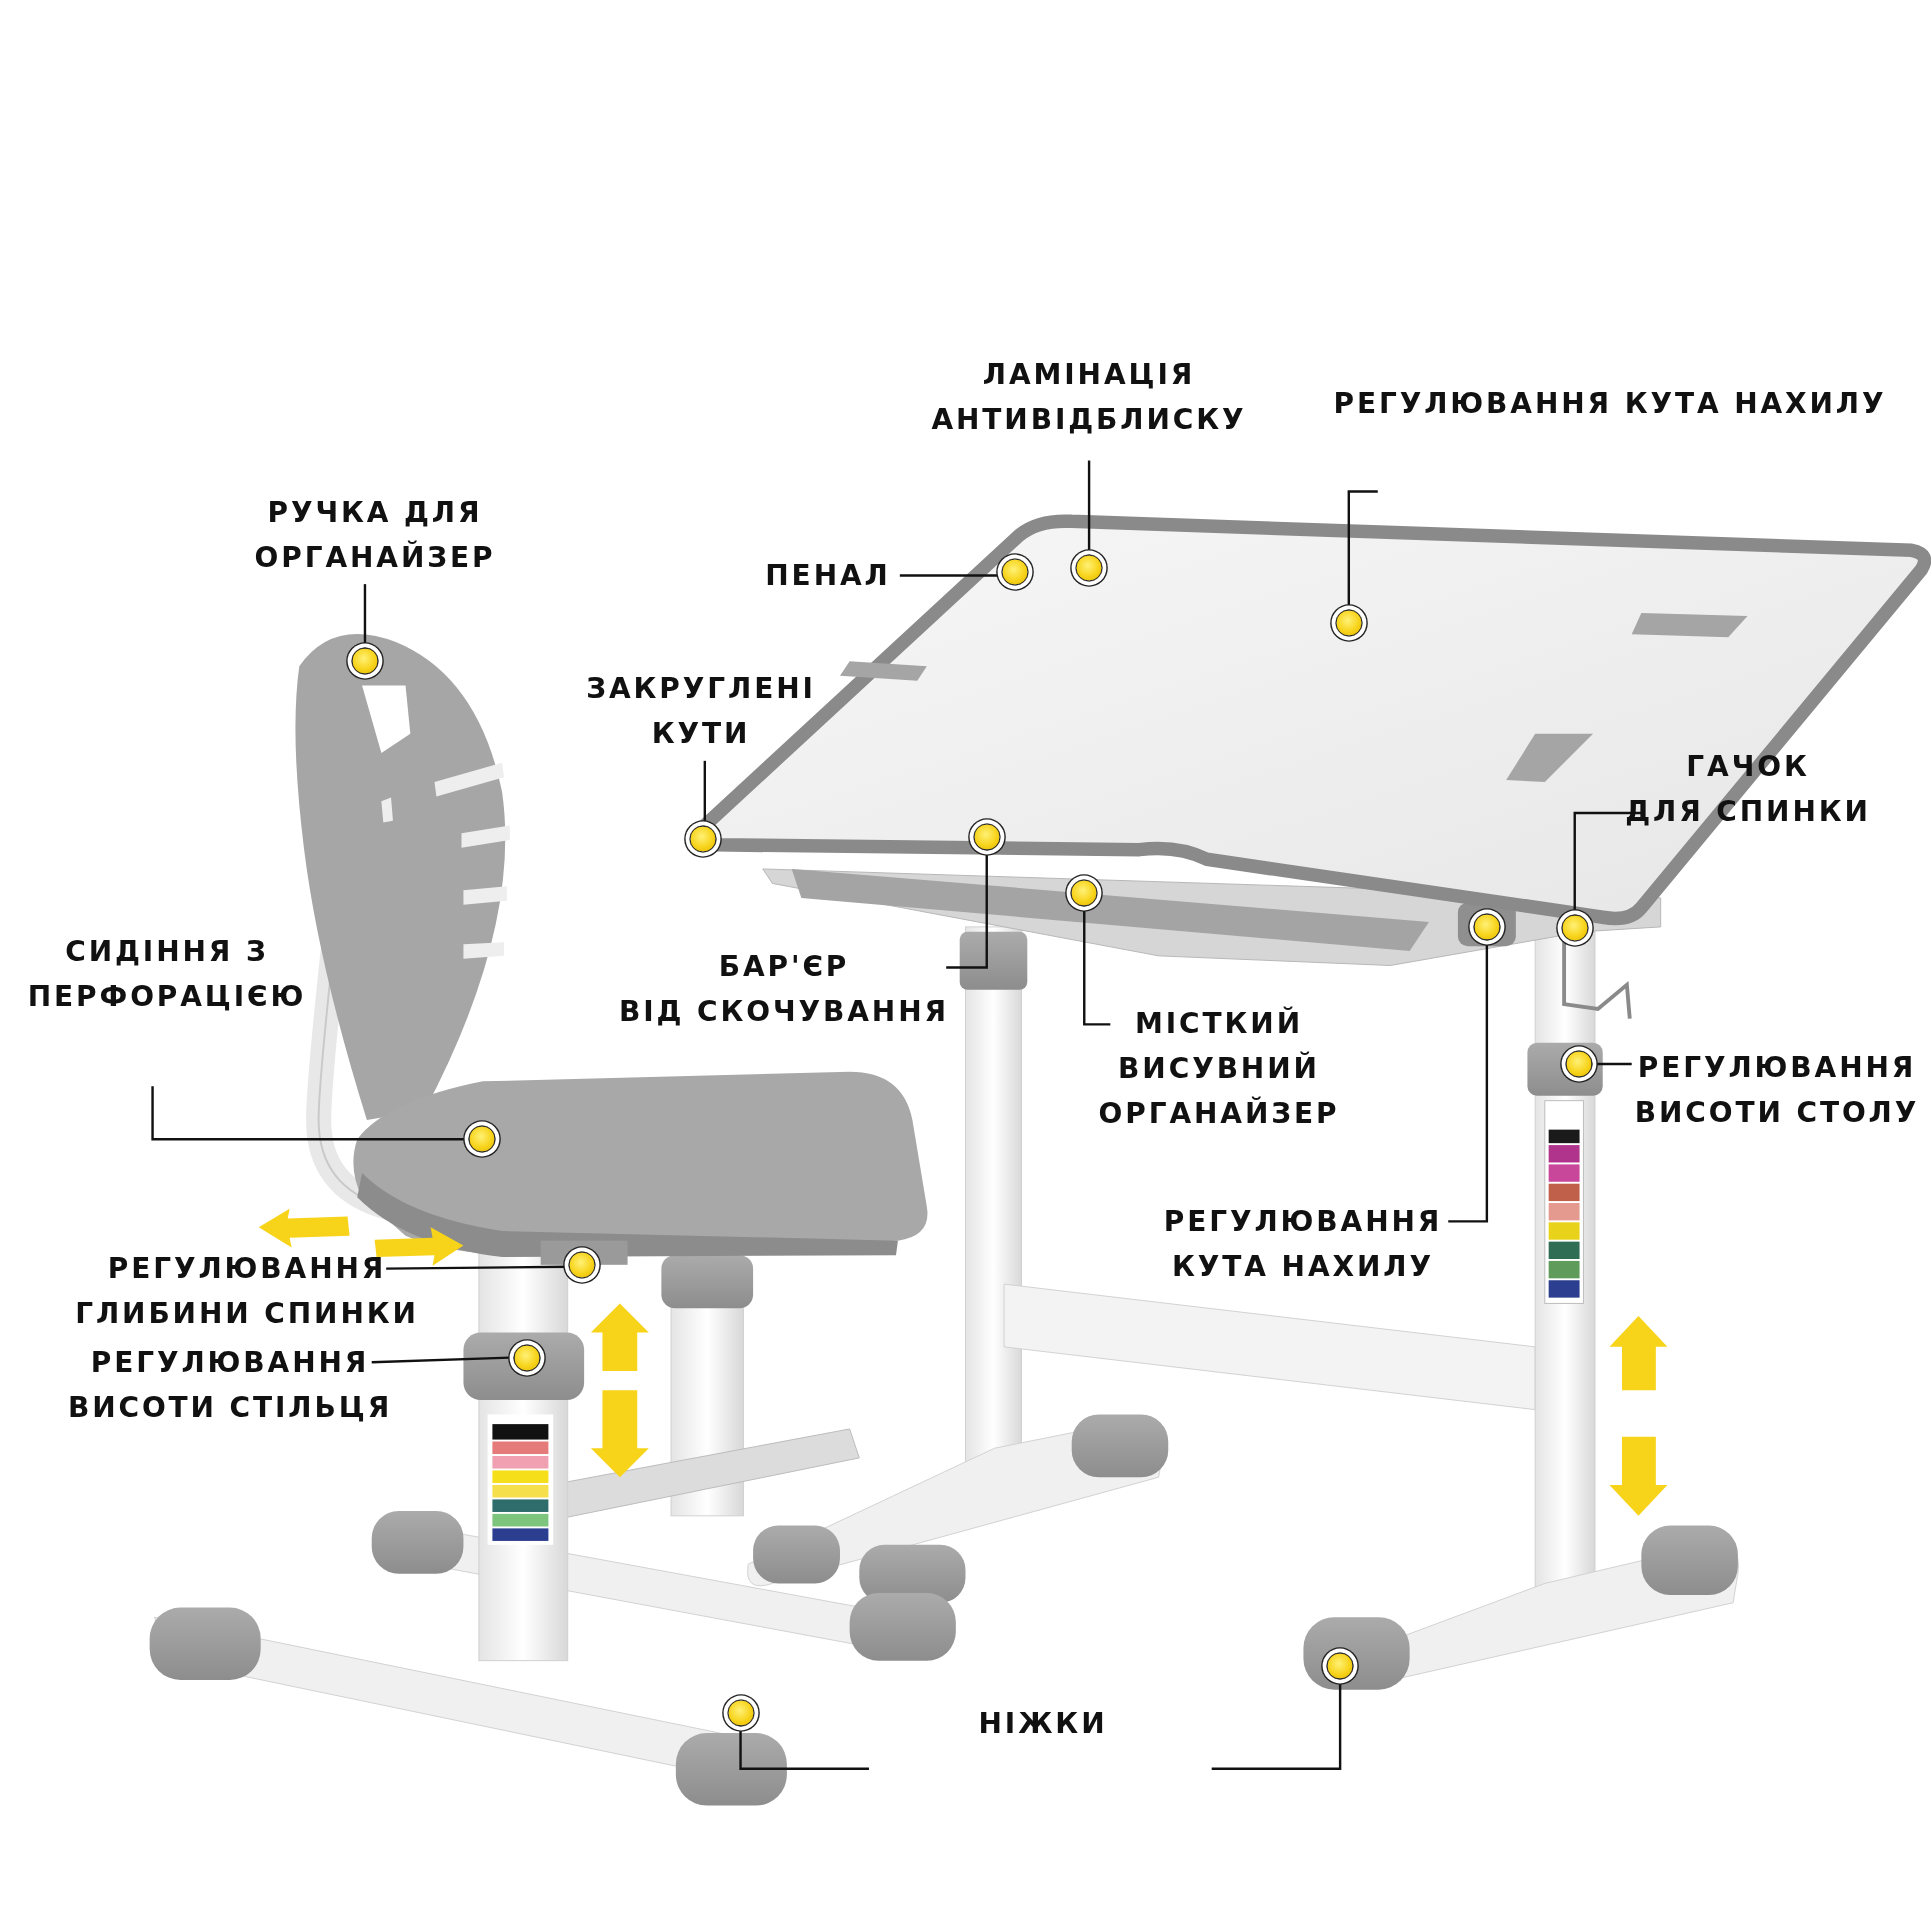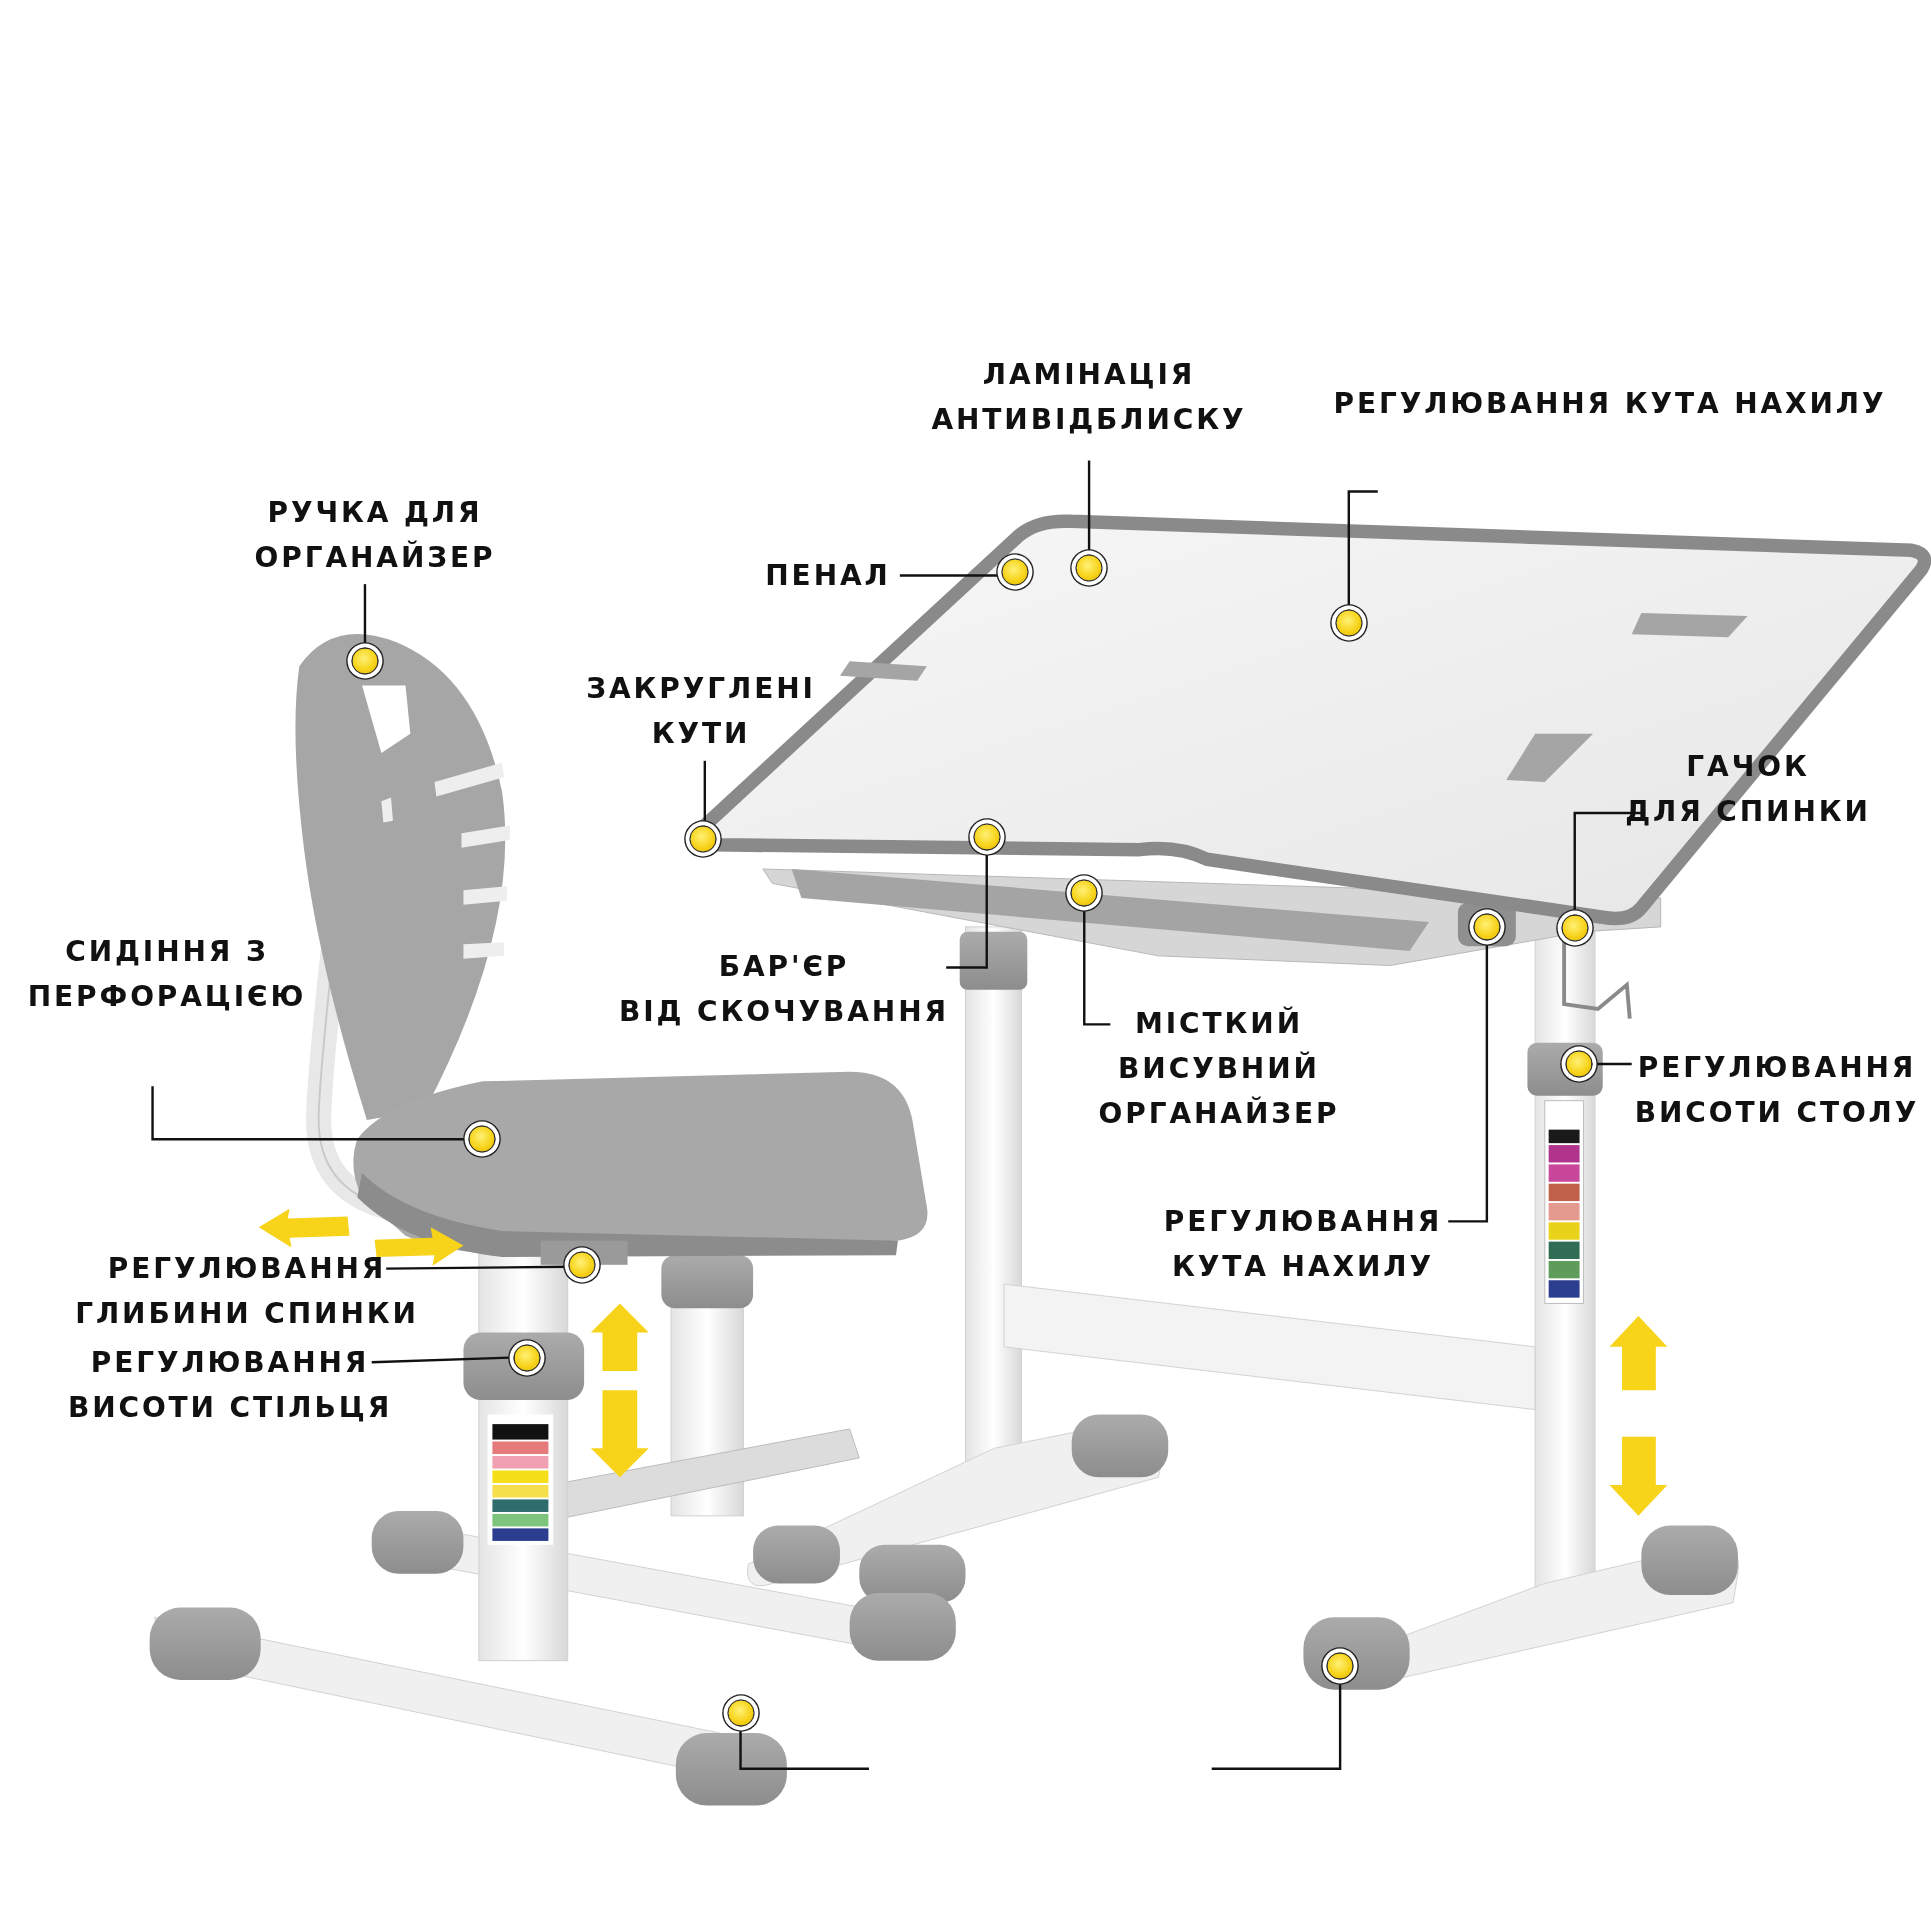--- a/index.html
+++ b/index.html
@@ -204,14 +204,15 @@
 </div>
 <div class="label" style="left:247px;top:1246px">
   <div>РЕГУЛЮВАННЯ</div>
     <div>ГЛИБИНИ СПИНКИ</div>
 </div>
 <div class="label" style="left:230px;top:1340px">
   <div>РЕГУЛЮВАННЯ</div>
     <div>ВИСОТИ СТІЛЬЦЯ</div>
 </div>
 <div class="label" style="left:1043px;top:1701px">
+  <div>НІЖКИ</div>
 </div>
 
 
 </body></html>

